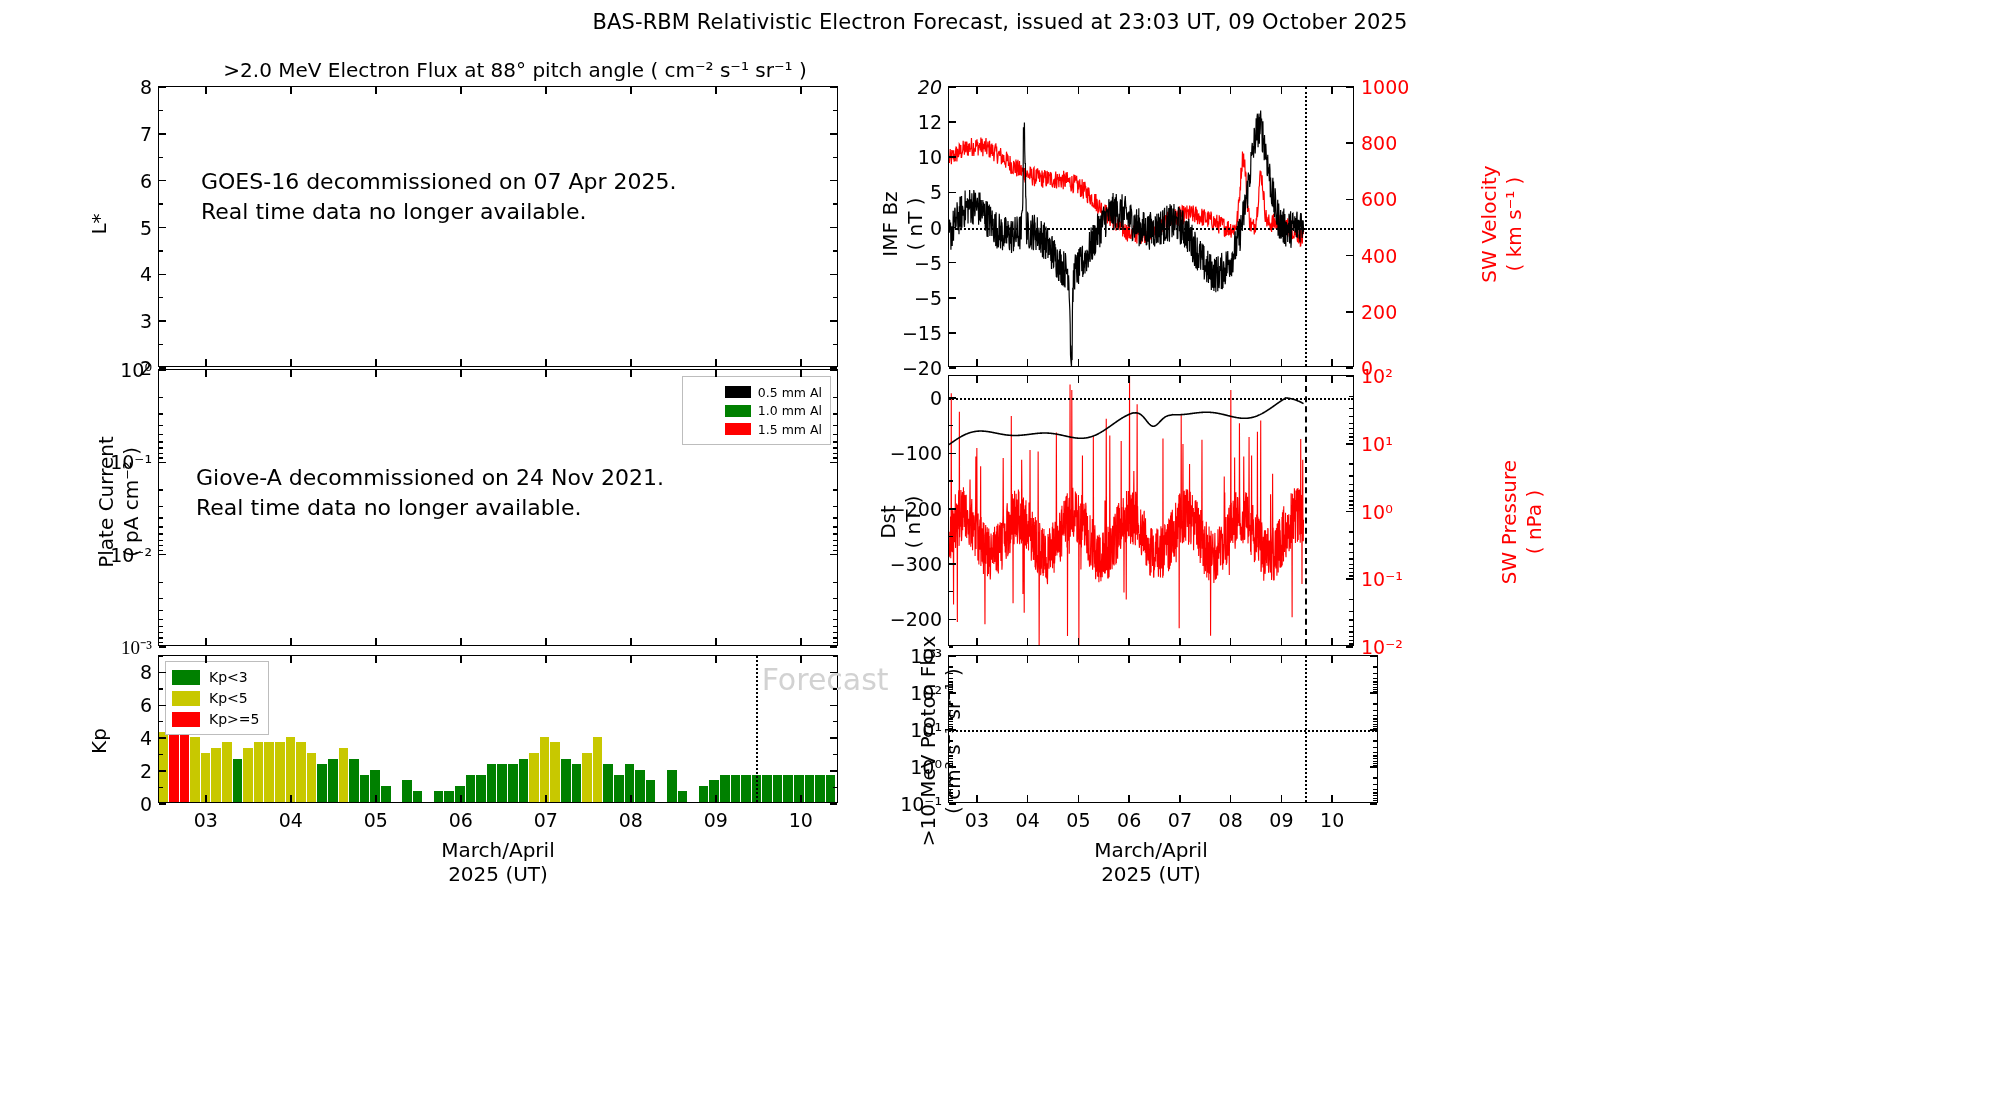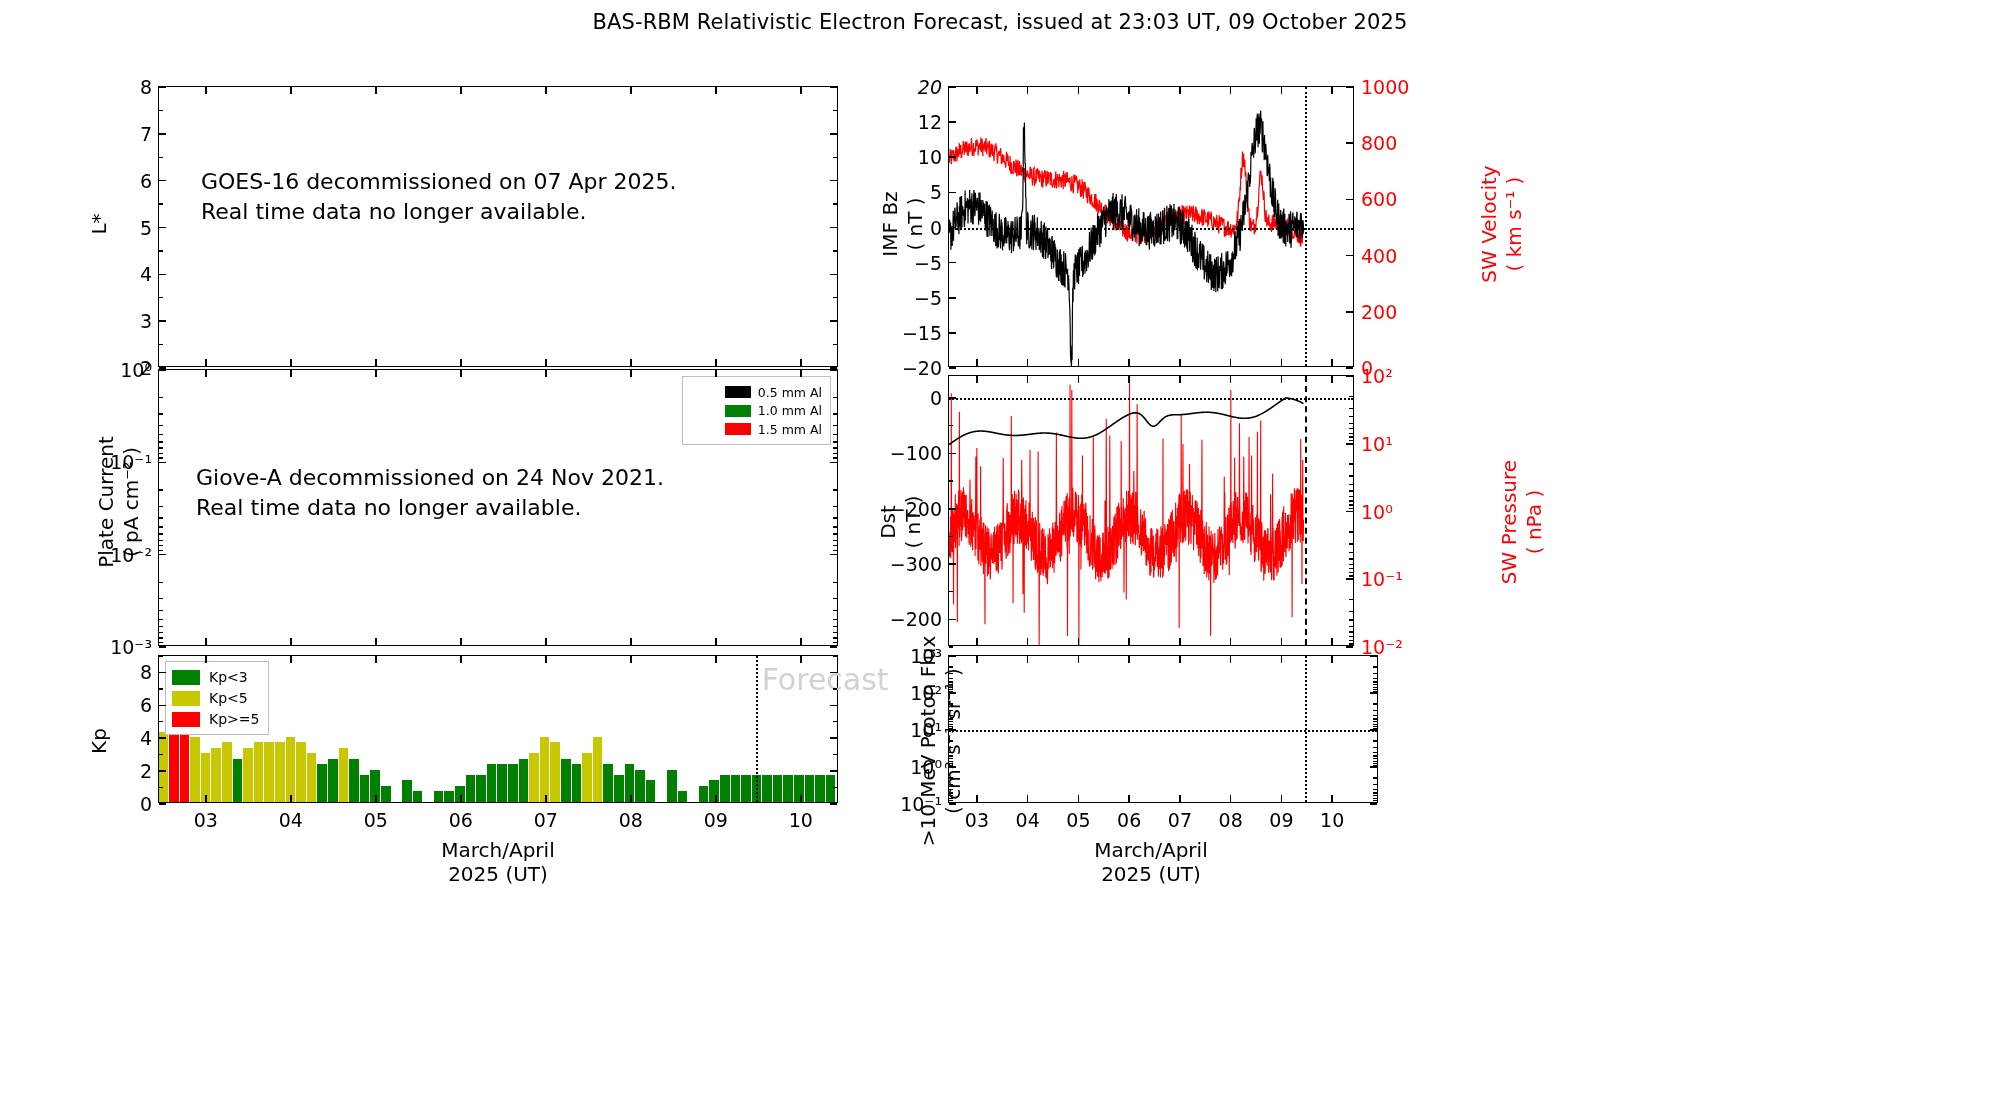--- a/index.html
+++ b/index.html
@@ -46,20 +46,21 @@
   .plotsvg{position:absolute;left:0;top:0;width:100%;height:100%;display:block;}
   .bar{shape-rendering:crispEdges;}
 </style>
 </head>
 <body>
 
 <div class="page">
 
   <div class="abs" id="main-title">BAS-RBM Relativistic Electron Forecast, issued at 23:03 UT, 09 October 2025</div>
 
+  <div class="abs axtitle" style="left:155px;top:58px;width:720px;">&gt;2.0 MeV Electron Flux at 88° pitch angle ( cm⁻² s⁻¹ sr⁻¹ )</div>
 
   <div class="axes" id="ax-flux" style="left:158px;top:86px;width:680px;height:281px;">
     <div class="msg" style="left:42px;top:80px;">GOES-16 decommissioned on 07 Apr 2025.</div>
     <div class="msg" style="left:42px;top:110px;">Real time data no longer available.</div>
   <div class="tick tickL" style="top:-0.8px;"></div>
       <div class="tick tickR" style="top:-0.8px;"></div>
       <div class="ylab" style="top:0px;">8</div>
       <div class="tick tickL" style="top:46.03333333333333px;"></div>
       <div class="tick tickR" style="top:46.03333333333333px;"></div>
       <div class="ylab" style="top:46.83333333333333px;">7</div>
@@ -145,21 +146,21 @@
       <div class="tick tickR" style="top:-0.8px;"></div>
       <div class="ylab" style="top:0px;">10⁰</div>
       <div class="tick tickL" style="top:91.53333333333333px;"></div>
       <div class="tick tickR" style="top:91.53333333333333px;"></div>
       <div class="ylab" style="top:92.33333333333333px;">10⁻¹</div>
       <div class="tick tickL" style="top:183.86666666666665px;"></div>
       <div class="tick tickR" style="top:183.86666666666665px;"></div>
       <div class="ylab" style="top:184.66666666666666px;">10⁻²</div>
       <div class="tick tickL" style="top:276.2px;"></div>
       <div class="tick tickR" style="top:276.2px;"></div>
-      <div class="ylab" style="top:277px;">10⁻³</div>
+      <div class="ylab" style="top:277px;font-family:Liberation Serif, serif;">10⁻³</div>
       <div class="tick tickLm" style="top:27.095102932974264px;"></div>
       <div class="tick tickRm" style="top:27.095102932974264px;"></div>
       <div class="tick tickLm" style="top:43.35419585244883px;"></div>
       <div class="tick tickRm" style="top:43.35419585244883px;"></div>
       <div class="tick tickLm" style="top:54.89020586594852px;"></div>
       <div class="tick tickRm" style="top:54.89020586594852px;"></div>
       <div class="tick tickLm" style="top:63.83823040035908px;"></div>
       <div class="tick tickRm" style="top:63.83823040035908px;"></div>
       <div class="tick tickLm" style="top:71.1492987854231px;"></div>
       <div class="tick tickRm" style="top:71.1492987854231px;"></div>

